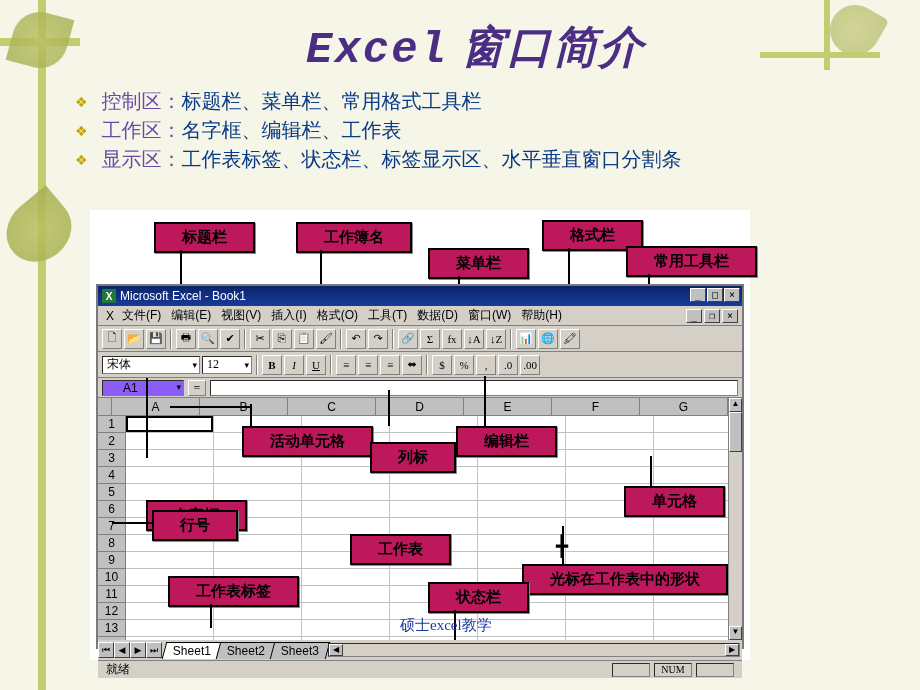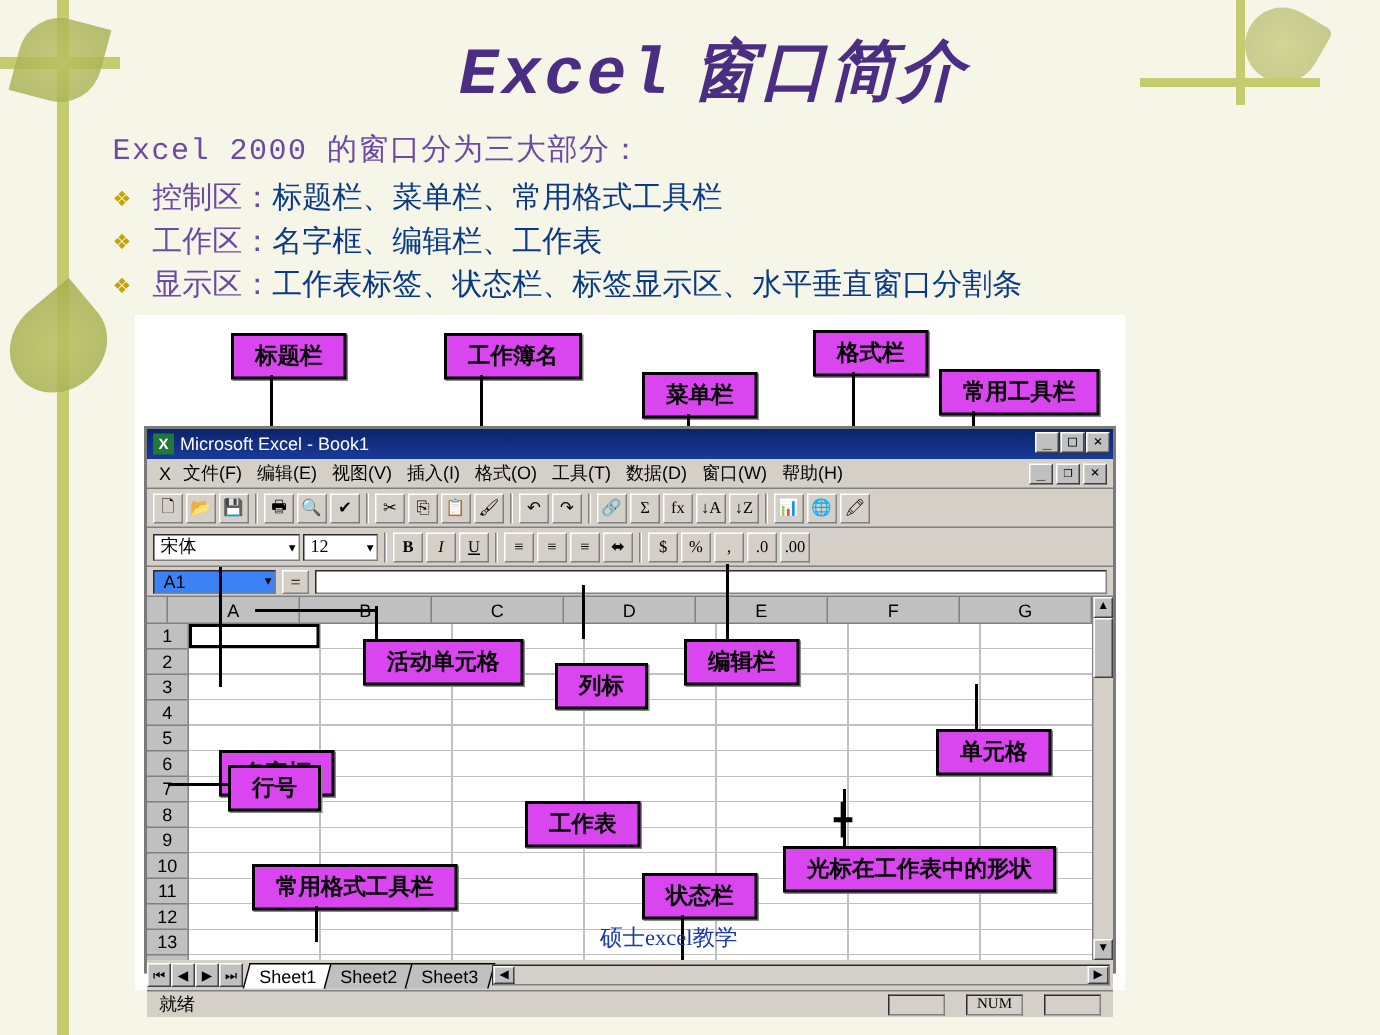--- a/index.html
+++ b/index.html
@@ -76,23 +76,23 @@
   .diagram {
     position: absolute;
     left: 90px; top: 210px;
     width: 660px; height: 450px;
     background: #ffffff;
   }
 
   
   .callout {
     position: absolute;
-    background: #d946ef;
+    background: #be185d;
     border: 2px solid #000;
-    padding: 4px 14px;
+    padding: 4px 26px;
     font-size: 15px;
     font-weight: bold;
     white-space: nowrap;
     box-shadow: 1px 1px 0 #888;
   }
 
   
   .ptr {
     position: absolute;
     background: #000;
@@ -165,22 +165,22 @@
   }
   .tb-combo::after{
     content:"▾"; position:absolute; right:2px; font-size:9px; color:#000;
   }
   
   .formula-row{
     height: 20px; background:#d4d0c8; border-bottom:1px solid #808080;
     display:flex; align-items:center; padding:2px 4px; gap:4px;
   }
   .namebox{
-    width:82px; height:16px; background:#3b82f6; border:1px inset #808080;
-    font-size:12px; padding-left:6px; position:relative;
+    width:82px; height:16px; background:#8b5cf6; border:1px inset #808080;
+    font-size:12px; padding-left:20px; position:relative;
     font-family:"MS Sans Serif",sans-serif;
   }
   .namebox::after{content:"▾"; position:absolute; right:2px; top:1px; font-size:9px;}
   .eqbtn{
     width:18px; height:16px; background:#d4d0c8;
     border:1px solid #fff; border-right-color:#808080; border-bottom-color:#808080;
     font-size:12px; text-align:center; line-height:14px;
   }
   .formula-input{ flex:1; height:16px; background:#fff; border:1px inset #808080;}
 
@@ -245,21 +245,21 @@
   .hscroll .sbtn{
     width:14px;height:12px; background:#c0c0c0;
     border:1px solid #fff;border-right-color:#404040;border-bottom-color:#404040;
     position:absolute; top:0; font-size:8px; text-align:center;
   }
   .statusbar{
     height:18px; background:#d4d0c8; border-top:1px solid #808080;
     display:flex; align-items:center; justify-content:space-between;
     font-size:12px; padding:0 8px;
   }
-  .status-right{ display:flex; gap:14px; }
+  .status-right{ display:flex; gap:4px; }
   .status-box{ width:38px; height:14px; border:1px inset #808080; font-size:10px; text-align:center; line-height:12px;}
 
   .cursor-cross{
     position:absolute;
     font-size:20px; font-weight:bold;
     font-family: "Courier New",monospace;
     color:#000;
   }
 
   .credit{
@@ -279,21 +279,20 @@
 <div class="deco-leaf3"></div>
 <div class="deco-v2"></div>
 <div class="deco-h2"></div>
 
 <h1 class="slide-title">
   <span class="en">Excel</span>
   <span>窗口简介</span>
 </h1>
 
 <div class="body-text">
-  <div class="intro">Excel 2000 的窗口分为三大部分：</div>
   <div class="bullet">
     <span class="dia">❖</span>
     <span class="label">控制区：</span>
     <span class="rest">标题栏、菜单栏、常用格式工具栏</span>
   </div>
   <div class="bullet">
     <span class="dia">❖</span>
     <span class="label">工作区：</span>
     <span class="rest">名字框、编辑栏、工作表</span>
   </div>
@@ -496,21 +495,21 @@
   <div class="ptr ptr-h" style="left:22px; top:312px; width:40px;"></div>
 
   <div class="callout" style="left:534px; top:276px;">单元格</div>
   <div class="ptr ptr-v" style="left:560px; top:246px; height:30px;"></div>
 
   <div class="callout" style="left:260px; top:324px;">工作表</div>
 
   <div class="callout" style="left:432px; top:354px;">光标在工作表中的形状</div>
   <div class="ptr ptr-v" style="left:472px; top:316px; height:38px;"></div>
 
-  <div class="callout" style="left:78px; top:366px;">常用格式工具栏</div>
+  <div class="callout" style="left:78px; top:366px;">工作表标签</div>
   <div class="ptr ptr-v" style="left:120px; top:394px; height:24px;"></div>
 
   <div class="callout" style="left:338px; top:372px;">状态栏</div>
   <div class="ptr ptr-v" style="left:364px; top:400px; height:30px;"></div>
 
 </div>
 
 <div class="credit">硕士excel教学</div>
 
 </body></html>

